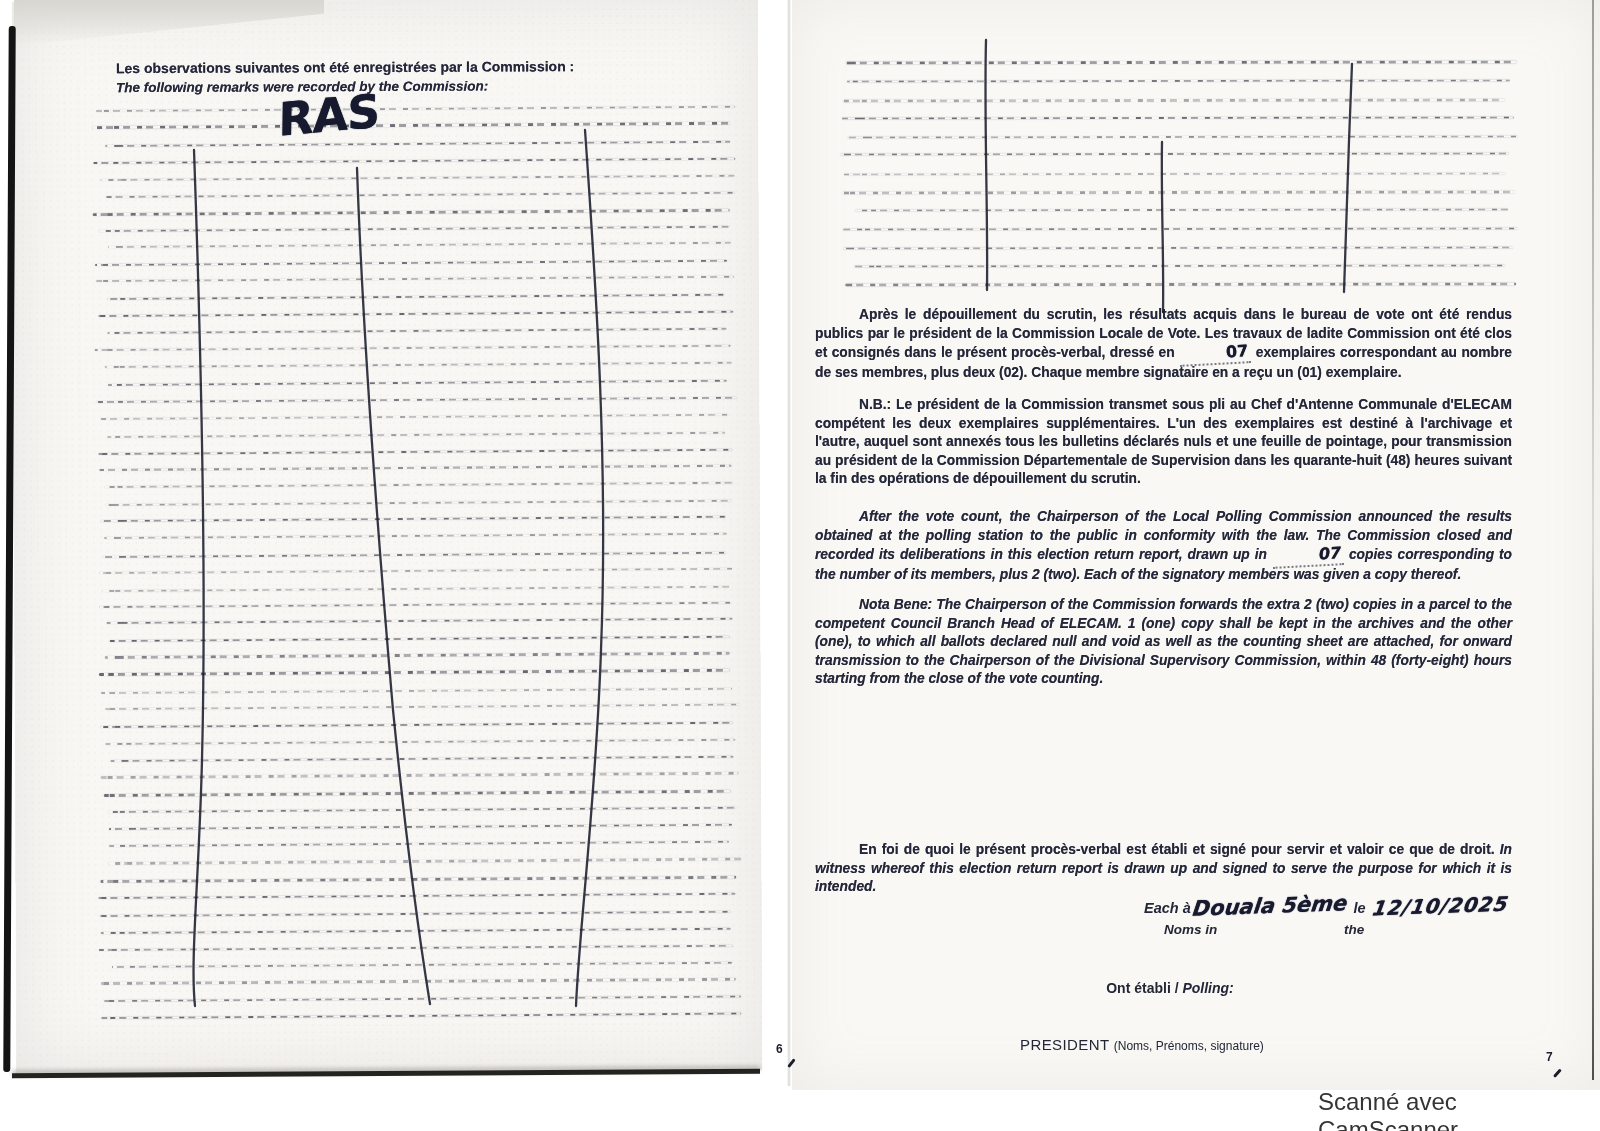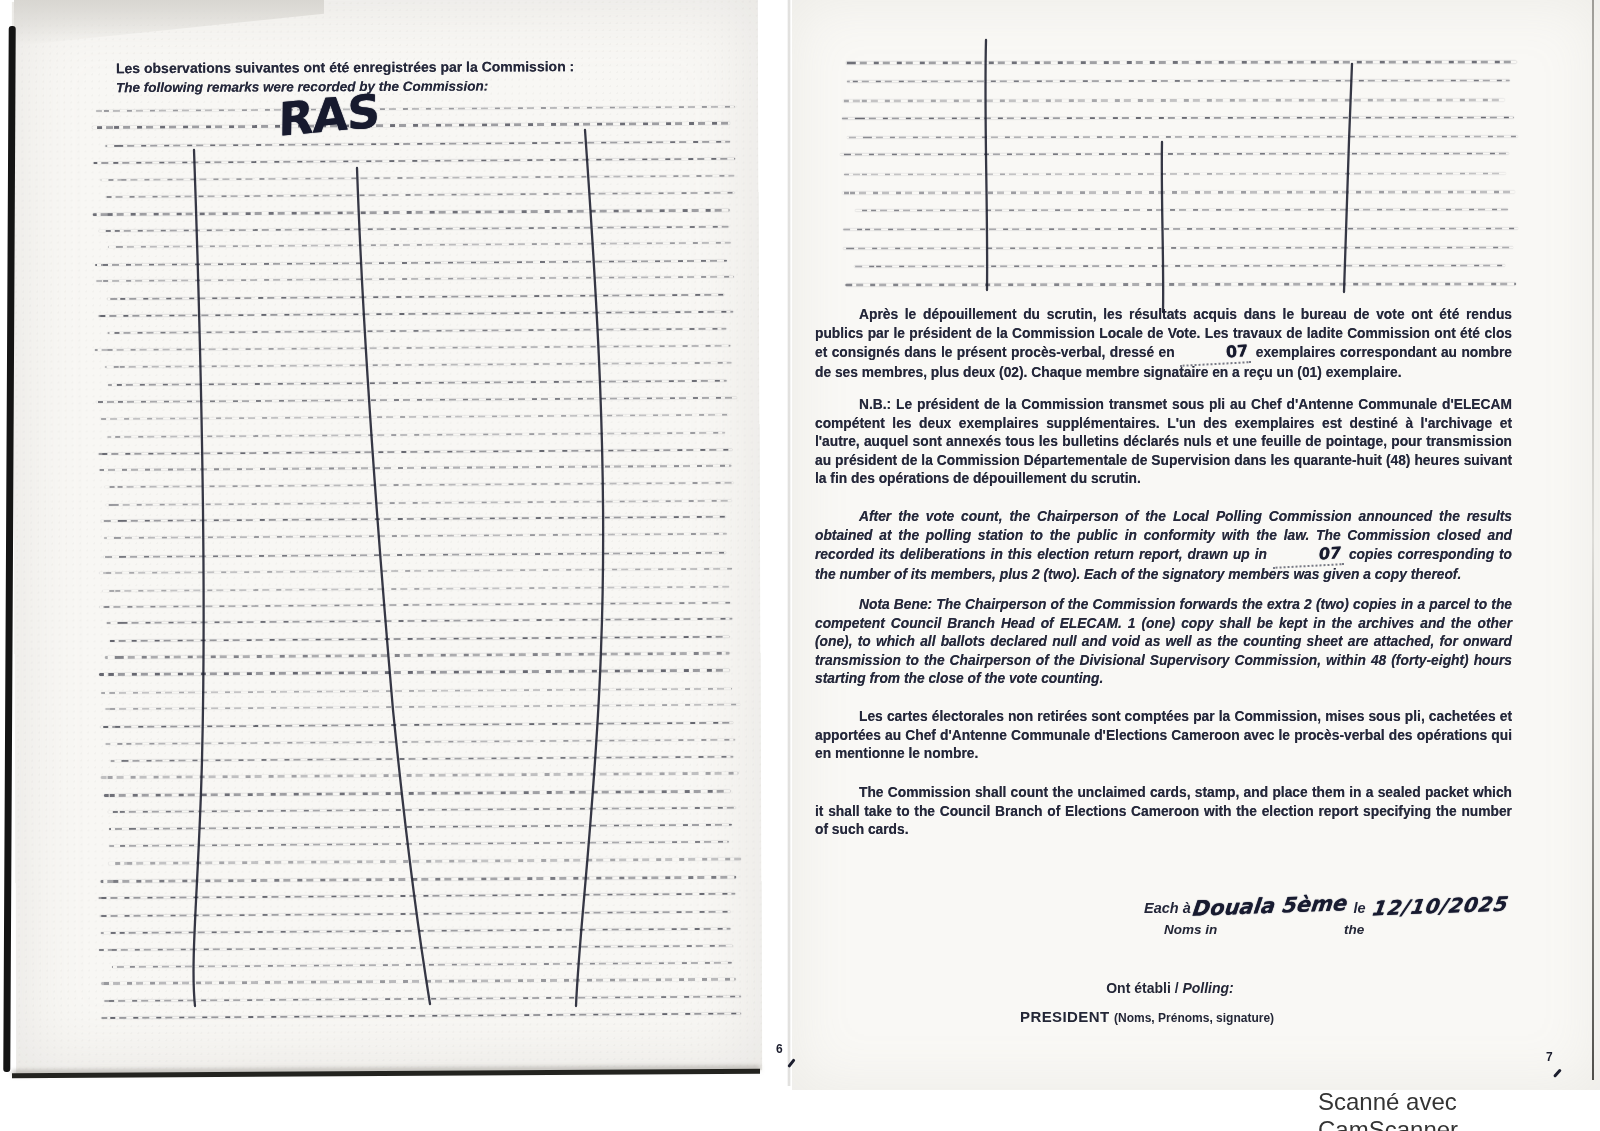--- a/index.html
+++ b/index.html
@@ -54,21 +54,21 @@
     font-size:13.8px;line-height:18.6px;font-weight:700;color:#24273a;
     text-shadow:0 0 .55px rgba(36,39,58,.65);}
   .en{font-style:italic;}
   .fait-line{position:absolute;left:352px;top:894px;font-size:14.5px;font-weight:700;
     font-style:italic;white-space:nowrap;color:#24273a;}
   .done-in{position:absolute;left:372px;top:922px;font-size:13.5px;font-weight:700;font-style:italic;}
   .the-lbl{position:absolute;left:552px;top:922px;font-size:13.5px;font-weight:700;font-style:italic;}
   .signed-line{position:absolute;left:268px;top:980px;width:220px;text-align:center;
     font-size:14px;font-weight:700;}
   .signed-line .it{font-style:italic;}
-  .president-line{position:absolute;left:228px;top:1008px;font-size:15px;font-weight:700;
+  .president-line{position:absolute;left:228px;top:1036px;font-size:15px;font-weight:400;
     letter-spacing:.4px;}
   .president-note{font-size:12px;letter-spacing:0;}
   
   .pagenum{position:absolute;font-size:12px;font-weight:700;color:#1c1e2e;}
   .pn-left{left:776px;top:1042px;}
   .pn-right{left:1546px;top:1050px;}
   .pen-tick{position:absolute;width:2.5px;height:10px;background:#1c1e2e;border-radius:2px;}
   .tick-left{left:790px;top:1058px;transform:rotate(38deg);}
   .tick-right{left:1556px;top:1068px;transform:rotate(42deg);}
   
@@ -172,24 +172,26 @@
     </div>
 
     <div class="para" style="top:396px">N.B.: Le président de la Commission transmet sous pli au Chef d'Antenne Communale d'ELECAM compétent les deux exemplaires supplémentaires. L'un des exemplaires est destiné à l'archivage et l'autre, auquel sont annexés tous les bulletins déclarés nuls et une feuille de pointage, pour transmission au président de la Commission Départementale de Supervision dans les quarante-huit (48) heures suivant la fin des opérations de dépouillement du scrutin.</div>
 
     <div class="para en" style="top:508px">
       <span>After the vote count, the Chairperson of the Local Polling Commission announced the results obtained at the polling station to the public in conformity with the law. The Commission closed and recorded its deliberations in this election return report, drawn up in </span><span class="hw-blank">07</span><span> copies corresponding to the number of its members, plus 2 (two). Each of the signatory members was given a copy thereof.</span>
     </div>
 
     <div class="para en" style="top:596px">Nota Bene: The Chairperson of the Commission forwards the extra 2 (two) copies in a parcel to the competent Council Branch Head of ELECAM. 1 (one) copy shall be kept in the archives and the other (one), to which all ballots declared null and void as well as the counting sheet are attached, for onward transmission to the Chairperson of the Divisional Supervisory Commission, within 48 (forty-eight) hours starting from the close of the vote counting.</div>
 
-    <div class="para" style="top:708px">Les cartes électorales non retirées sont comptées par la Commission, mises sous pli, cachetées et apportées au Chef d'Antenne Communale d'Elections Cameroon avec le procès-verbal des opérations qui en mentionne le nombre.</div>
-
-    <div class="para" style="top:784px">The Commission shall count the unclaimed cards, stamp, and place them in a sealed packet which it shall take to the Council Branch of Elections Cameroon with the election report specifying the number of such cards.</div>
-
+
+
+    <div class="para" style="top:841px">
+      <span>En foi de quoi le présent procès-verbal est établi et signé pour servir et valoir ce que de droit.</span>
+      <span class="en">In witness whereof this election return report is drawn up and signed to serve the purpose for which it is intended.</span>
+    </div>
 
     <div class="fait-line">
       <span>Each à</span><span class="hw-sign hw-place">Douala 5ème</span><span>le</span><span class="hw-sign hw-date">12/10/2025</span>
     </div>
     <div class="done-in">Noms in</div>
     <div class="the-lbl">the</div>
 
     <div class="signed-line">
       <span>Ont établi /</span><span class="it"> Polling:</span>
     </div>

